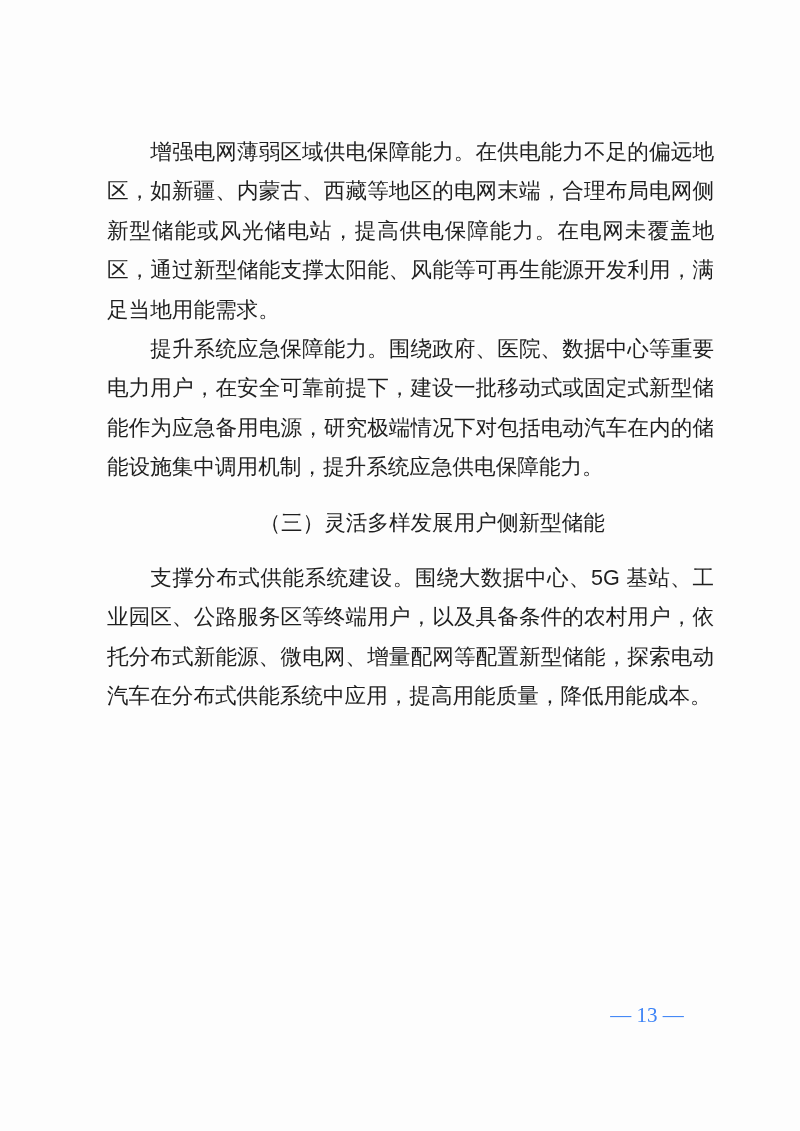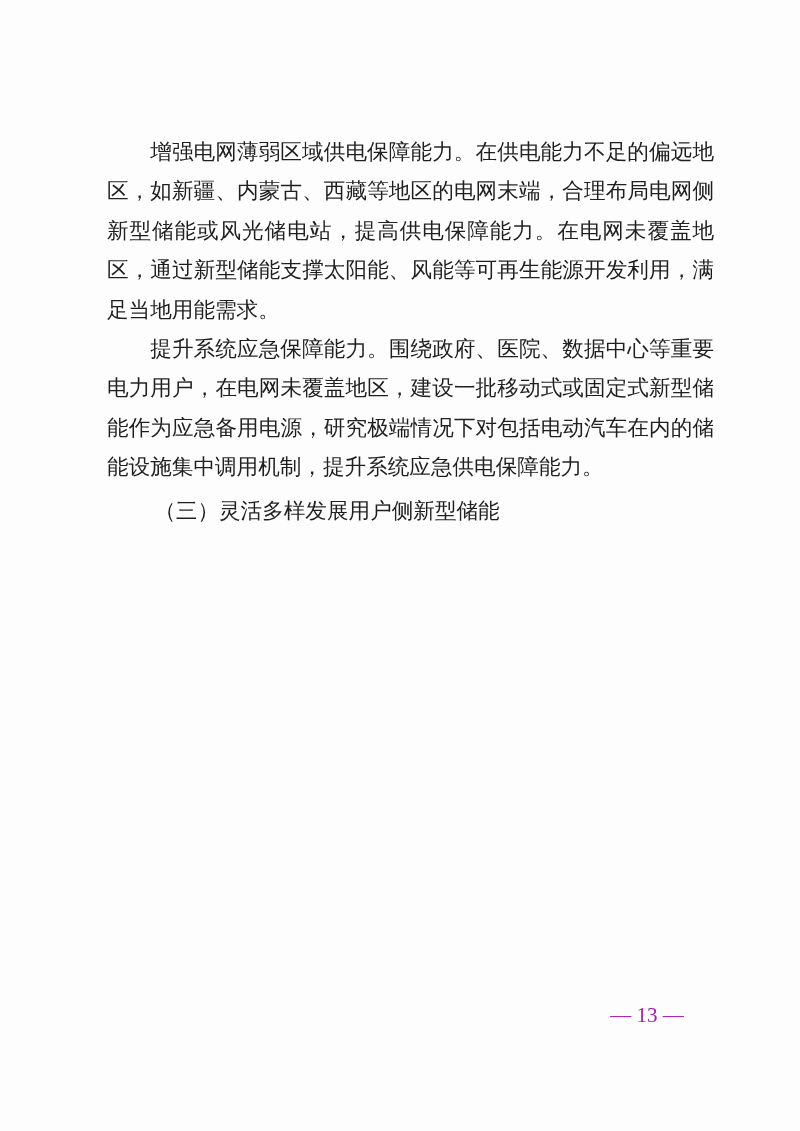--- a/index.html
+++ b/index.html
@@ -32,40 +32,41 @@
     text-align: justify;
     text-justify: inter-character;
     letter-spacing: 0;
   }
   .para {
     margin: 0;
     padding: 0;
     text-indent: 2em;
   }
   .section-heading {
-    margin: 4px;
+    margin: 16px;
     padding: 0;
     text-indent: 2em;
-    text-align: left;
+    text-align: center;
   }
   .page-number {
     position: absolute;
     top: 1003px;
     left: 600px;
     width: 94px;
     text-align: center;
     font-family: "Liberation Serif", "DejaVu Serif", serif;
     font-size: 21px;
-    color: #a21caf;
+    color: #3b82f6;
     white-space: nowrap;
   }
 </style>
 </head>
 <body>
 
 <div class="page">
   <div class="body-text">
     <p class="para">增强电网薄弱区域供电保障能力。在供电能力不足的偏远地区，如新疆、内蒙古、西藏等地区的电网末端，合理布局电网侧新型储能或风光储电站，提高供电保障能力。在电网未覆盖地区，通过新型储能支撑太阳能、风能等可再生能源开发利用，满足当地用能需求。</p>
-    <p class="para">提升系统应急保障能力。围绕政府、医院、数据中心等重要电力用户，在电网未覆盖地区，建设一批移动式或固定式新型储能作为应急备用电源，研究极端情况下对包括电动汽车在内的储能设施集中调用机制，提升系统应急供电保障能力。</p>
+    <p class="para">提升系统应急保障能力。围绕政府、医院、数据中心等重要电力用户，在安全可靠前提下，建设一批移动式或固定式新型储能作为应急备用电源，研究极端情况下对包括电动汽车在内的储能设施集中调用机制，提升系统应急供电保障能力。</p>
     <p class="section-heading">（三）灵活多样发展用户侧新型储能</p>
+    <p class="para">支撑分布式供能系统建设。围绕大数据中心、5G 基站、工业园区、公路服务区等终端用户，以及具备条件的农村用户，依托分布式新能源、微电网、增量配网等配置新型储能，探索电动汽车在分布式供能系统中应用，提高用能质量，降低用能成本。</p>
   </div>
   <div class="page-number">— 13 —</div>
 </div>
 
 </body></html>

